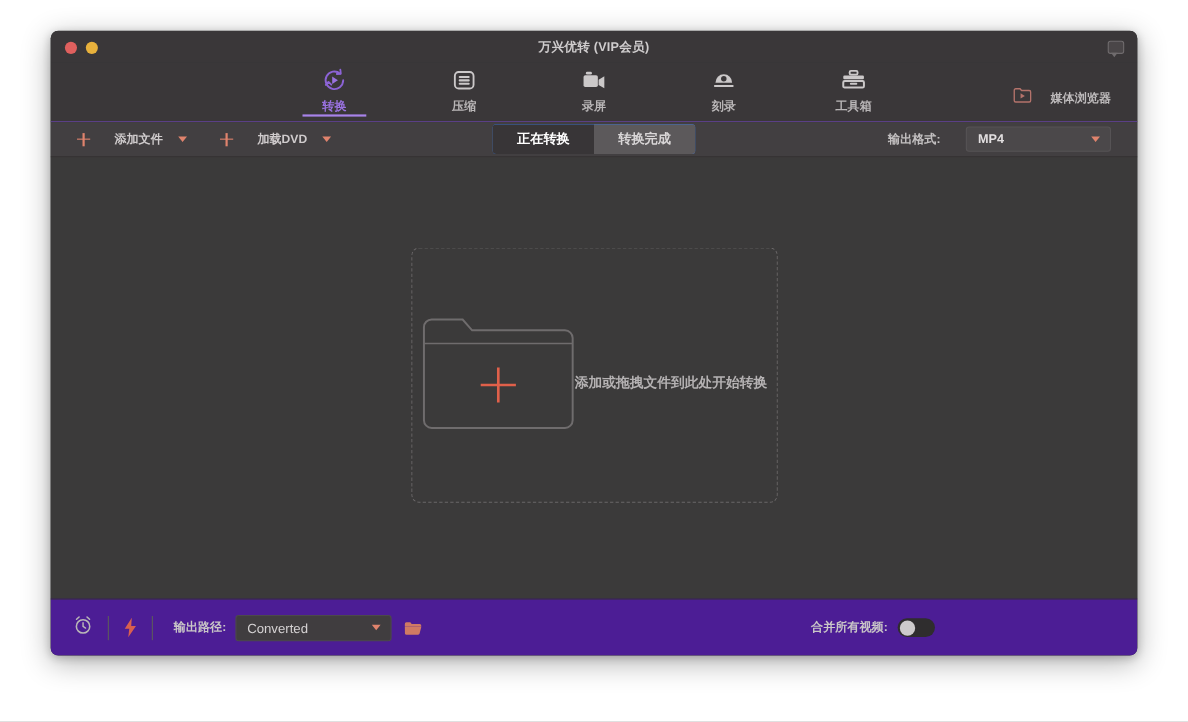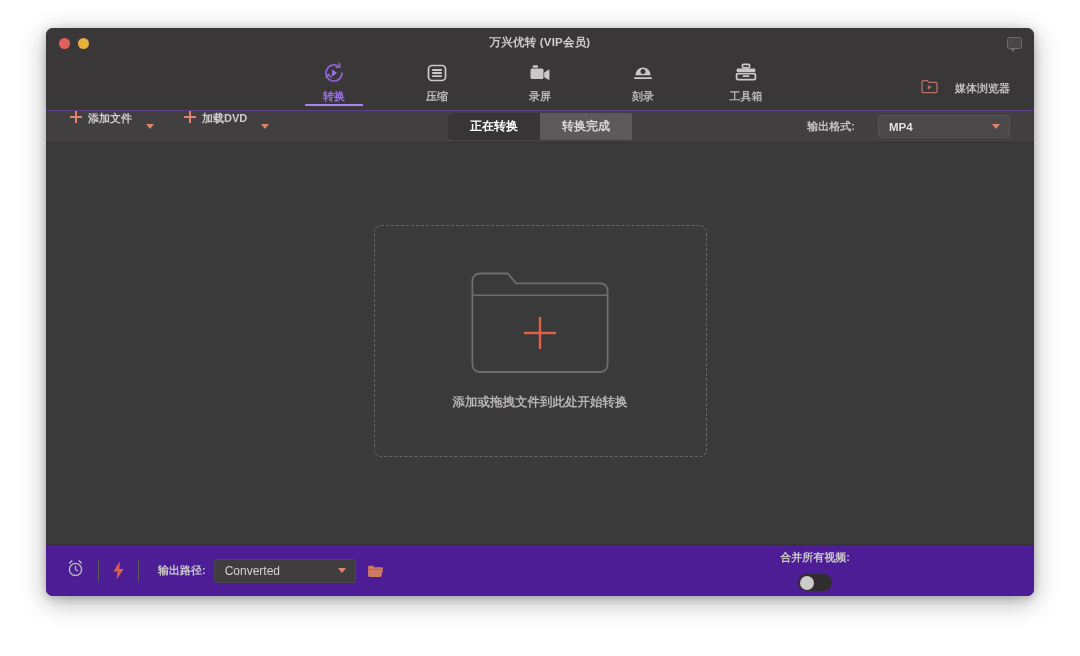--- a/index.html
+++ b/index.html
@@ -67,21 +67,21 @@
     height: 53px;
     flex: 0 0 53px;
     background: #3a3739;
     display: flex;
     align-items: flex-start;
     justify-content: center;
     border-bottom: 1.5px solid #5a3f86;
   }
   .nav-tabs {
     display: flex;
-    gap: 41px;
+    gap: 56px;
     align-items: flex-start;
     padding-top: 3px;
   }
   .nav-tab {
     width: 62px;
     display: flex;
     flex-direction: column;
     align-items: center;
     gap: 4px;
     cursor: pointer;
@@ -119,21 +119,21 @@
   .toolbar {
     position: relative;
     height: 31px;
     flex: 0 0 31px;
     background: #423f41;
     display: flex;
     align-items: center;
     border-bottom: 1px solid #333132;
   }
   .tb-btn {
-    display: flex; align-items: flex-start; gap: 6px;
+    display: flex; align-items: center; gap: 22px;
     cursor: pointer; height: 100%;
   }
   .tb-btn.add-file { margin-left: 24px; }
   .tb-btn.load-dvd { margin-left: 30px; }
   .plus-ico {
     position: relative; width: 12px; height: 12px; display:block;
   }
   .plus-ico:before, .plus-ico:after {
     content:""; position:absolute; background:#e0836d;
   }
@@ -201,21 +201,21 @@
     position: relative;
     background: #3b3a3a;
     display: flex;
     align-items: center;
     justify-content: center;
   }
   .dropzone {
     width: 331px; height: 230px;
     border: 1.6px dashed #6a6768;
     border-radius: 7px;
-    display: flex; flex-direction: column;
+    display: flex; flex-direction: row;
     align-items: center; justify-content: center;
     cursor: pointer;
     position: relative;
     margin-top: -6px;
   }
   .folder-wrap { position: relative; width: 140px; height: 108px; }
   .dz-text {
     font-size: 12.5px; color: #b5b2b3; font-weight: bold;
     margin-top: 16px;
   }
@@ -240,21 +240,21 @@
   }
   .select-box.path {
     width: 140px; height: 22px; margin-left: 8px;
     background: #403d3f; border-color: #4c494b;
   }
   .select-box.path .select-value { color: #d5d2d3; font-weight: normal; font-size: 12px; }
   .folder-open-icon { margin-left: 11px; cursor: pointer; display:flex; }
 
   .merge-group {
     position: absolute; right: 184px;
-    display: flex; align-items: center; gap: 9px; flex-direction: column;
+    display: flex; align-items: center; gap: 9px;
   }
   .merge-label { font-size: 11px; color: #c9c6c7; font-weight: bold; }
   .toggle {
     width: 34px; height: 17px; border-radius: 9px;
     background: #2f2d2e; position: relative; cursor: pointer;
   }
   .toggle .knob {
     position: absolute; left: 1.5px; top: 1.5px;
     width: 14px; height: 14px; border-radius: 50%;
     background: #cdcacb;

